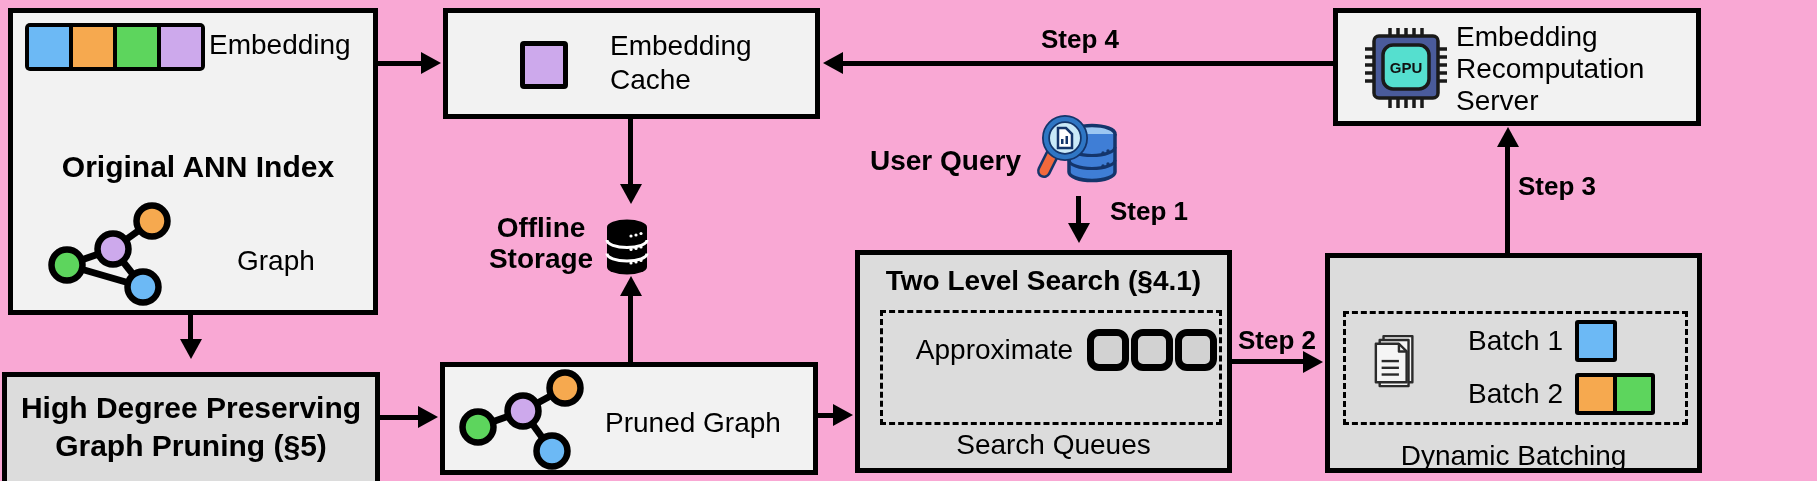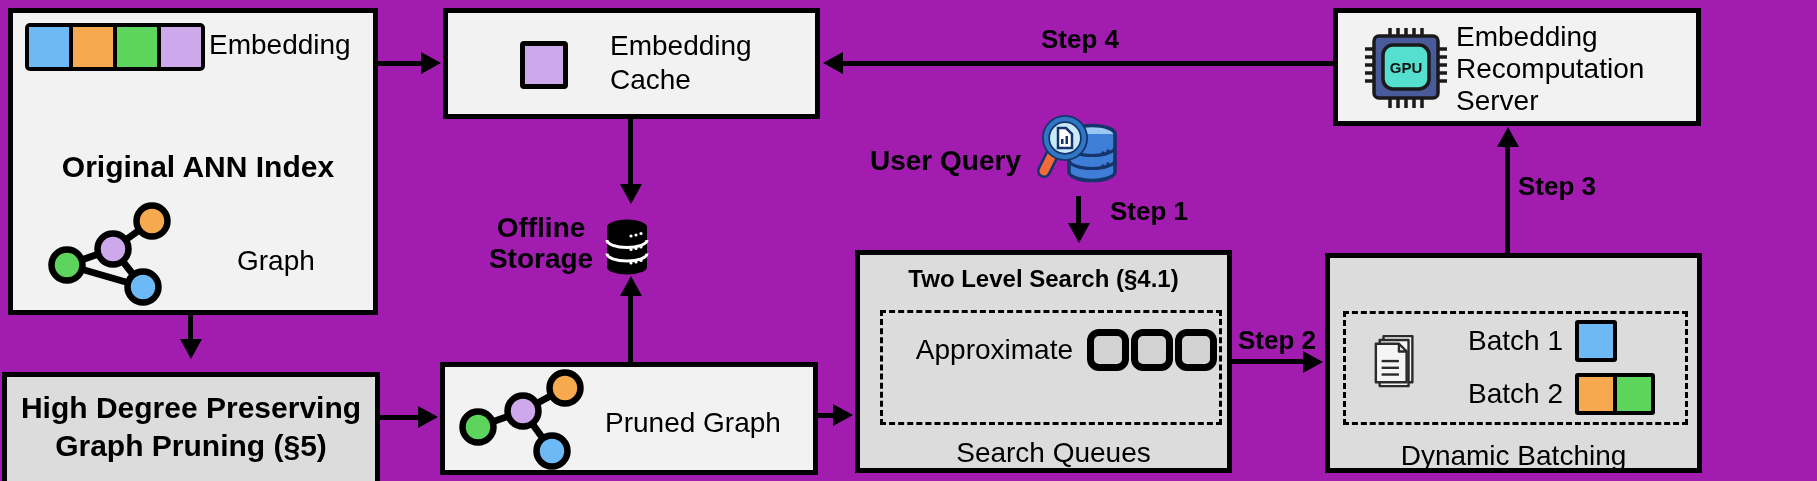--- a/index.html
+++ b/index.html
@@ -1,23 +1,23 @@
 <!DOCTYPE html>
 <html><head>
 <meta charset="utf-8">
 <style>
   html,body{margin:0;padding:0;background:#fff;}
-  .stage{position:relative;width:1817px;height:481px;background:#a21caf;
+  .stage{position:relative;width:1817px;height:481px;background:#f9a8d4;
          font-family:"Liberation Sans",sans-serif;color:#000;overflow:hidden;}
   .box{position:absolute;border:5px solid #000;background:#f2f2f2;box-sizing:border-box;}
   .box.gray{background:#dcdcdc;}
   .lbl{position:absolute;font-size:28px;white-space:nowrap;line-height:1.15;}
   .bold{font-weight:700;}
   .step{position:absolute;font-size:26px;font-weight:700;white-space:nowrap;}
-  .title-c{position:absolute;left:0;right:0;text-align:center;font-size:24px;font-weight:700;white-space:nowrap;}
+  .title-c{position:absolute;left:0;right:0;text-align:center;font-size:28px;font-weight:700;white-space:nowrap;}
   .footer-c{position:absolute;left:0;right:0;text-align:center;font-size:28px;white-space:nowrap;}
   .line-h{position:absolute;height:5px;background:#000;}
   .line-v{position:absolute;width:5px;background:#000;}
   .tri{position:absolute;width:0;height:0;}
   .tri-right{border-top:11px solid transparent;border-bottom:11px solid transparent;border-left:20px solid #000;}
   .tri-left{border-top:11px solid transparent;border-bottom:11px solid transparent;border-right:20px solid #000;}
   .tri-up{border-left:11px solid transparent;border-right:11px solid transparent;border-bottom:20px solid #000;}
   .tri-down{border-left:11px solid transparent;border-right:11px solid transparent;border-top:20px solid #000;}
   .emb-strip{position:absolute;display:flex;gap:4px;background:#000;padding:4px;border-radius:5px;}
   .emb-sq{width:40px;height:40px;}
@@ -172,21 +172,21 @@
     <div class="title-c" style="top:10px;">Two Level Search (§4.1)</div>
     <div class="dashed" style="left:20px;top:55px;width:342px;height:115px;"></div>
     <div class="q-row" style="left:18px;top:62px;margin-top:12px;">
       <div class="q-label">Approximate</div>
       <div class="q-squares">
           <div class="q-sq"></div>
           <div class="q-sq"></div>
           <div class="q-sq"></div>
         </div>
     </div>
-    <div class="footer-c" style="top:182px;margin-left:20px;">Search Queues</div>
+    <div class="footer-c" style="top:174px;margin-left:20px;">Search Queues</div>
   </div>
 
   <div class="box gray" style="left:1325px;top:253px;width:377px;height:220px;">
     <div class="dashed" style="left:13px;top:53px;width:345px;height:114px;"></div>
     <svg viewBox="0 0 52 64" style="left:42px;top:74px;" width="50" height="62">
       <g fill="#f5f5f5" stroke="#2b2b2b" stroke-width="2.5" stroke-linejoin="round">
         <path d="M12 4 h30 v48 h-30 z"></path>
         <path d="M8 8 h30 v48 h-30 z"></path>
         <path d="M4 12 h24 l8 8 v32 h-32 z"></path>
         <path d="M28 12 v8 h8" fill="none"></path>

